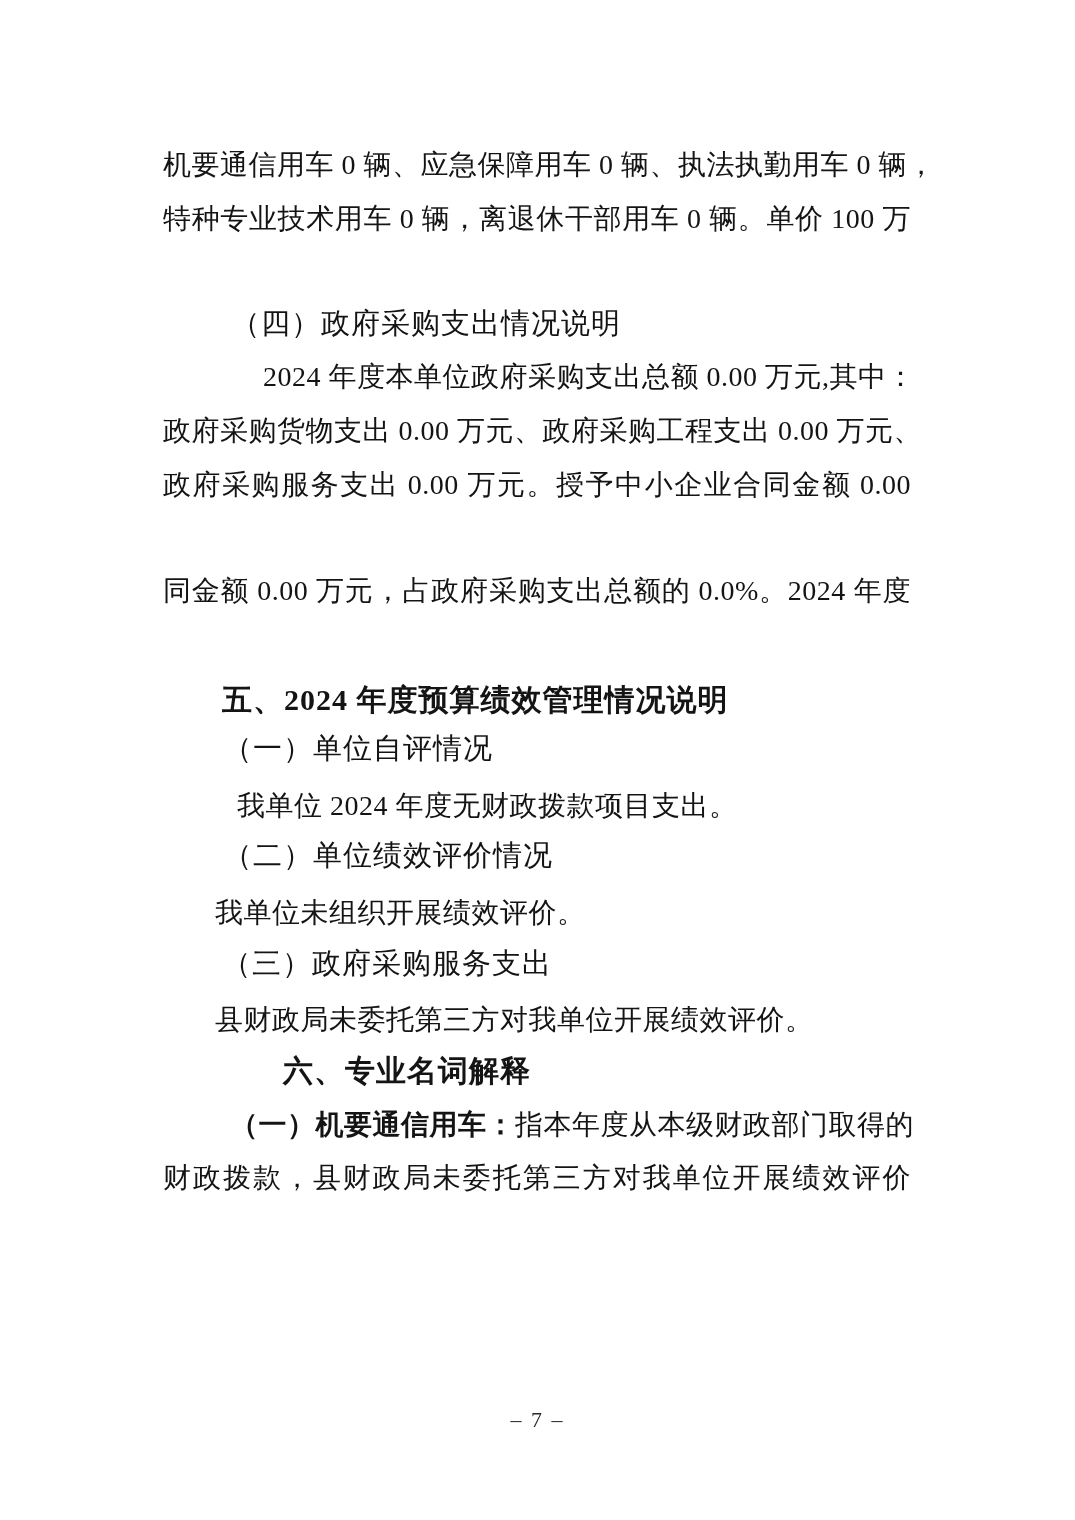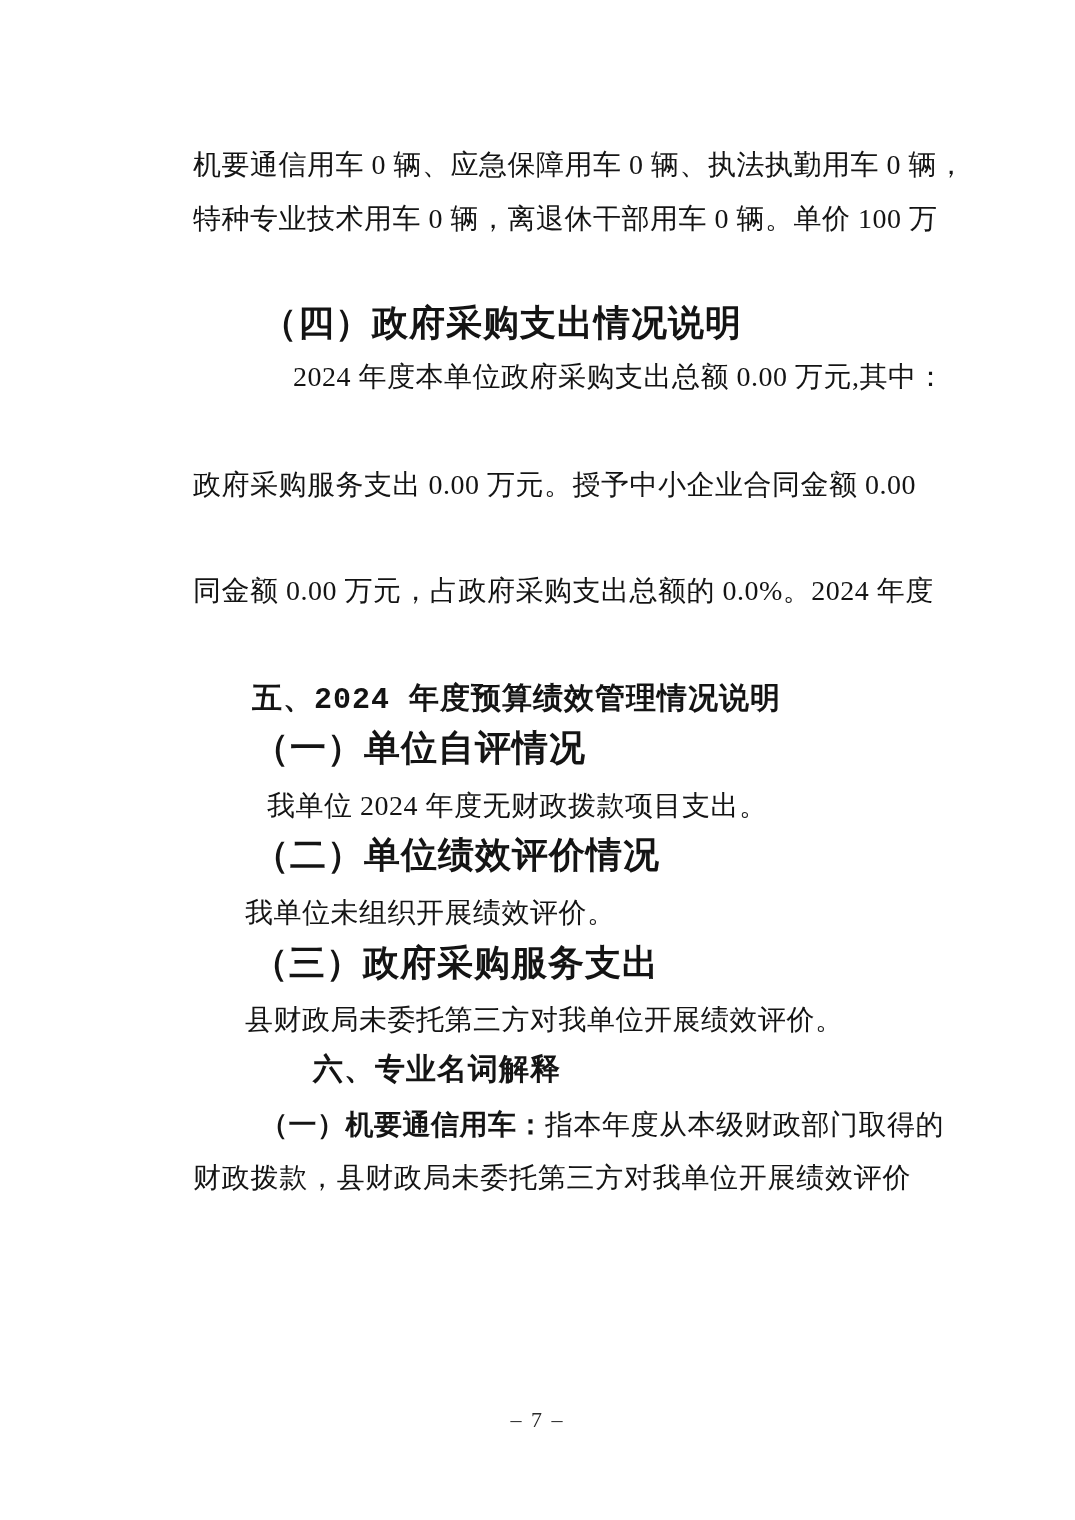--- a/index.html
+++ b/index.html
@@ -24,36 +24,35 @@
     height: 100%;
   }
   .ln {
     position: absolute;
     left: 0;
     right: 0;
     font-size: 28px;
     line-height: 54px;
     white-space: nowrap;
     letter-spacing: 0.5px;
-    margin-left: 30px;
   }
   
   .just {
     text-align: justify;
     text-align-last: justify;
   }
   
   .h2 {
-    font-weight: 700;
-    font-size: 36px;
+    font-weight: 400;
+    font-size: 29px;
     letter-spacing: 1px;
   }
   
   .h1 {
-    font-family: Liberation Mono, monospace;
+    font-family: Liberation Serif, serif;
     font-weight: 700;
     font-size: 30px;
     letter-spacing: 1px;
   }
   .term-label {
     font-weight: 700;
   }
   .footer {
     position: absolute;
     left: 0;
@@ -70,20 +69,21 @@
 <body>
 
 <div class="page">
   <div class="content">
 
     <div class="ln just" style="top:138px">机要通信用车 0 辆、应急保障用车 0 辆、执法执勤用车 0 辆，</div>
     <div class="ln just" style="top:192px">特种专业技术用车 0 辆，离退休干部用车 0 辆。单价 100 万</div>
 
     <div class="ln h2" style="top:296px; padding-left:68px">（四）政府采购支出情况说明</div>
     <div class="ln just" style="top:350px; padding-left:100px">2024 年度本单位政府采购支出总额 0.00 万元,其中：</div>
+    <div class="ln just" style="top:404px">政府采购货物支出 0.00 万元、政府采购工程支出 0.00 万元、</div>
     <div class="ln just" style="top:458px">政府采购服务支出 0.00 万元。授予中小企业合同金额 0.00</div>
     <div class="ln just" style="top:564px">同金额 0.00 万元，占政府采购支出总额的 0.0%。2024 年度</div>
 
     <div class="ln h1" style="top:673px; padding-left:59px">五、2024 年度预算绩效管理情况说明</div>
     <div class="ln h2" style="top:721px; padding-left:60px">（一）单位自评情况</div>
     <div class="ln" style="top:779px; padding-left:74px">我单位 2024 年度无财政拨款项目支出。</div>
     <div class="ln h2" style="top:828px; padding-left:60px">（二）单位绩效评价情况</div>
     <div class="ln" style="top:886px; padding-left:52px">我单位未组织开展绩效评价。</div>
     <div class="ln h2" style="top:936px; padding-left:59px">（三）政府采购服务支出</div>
     <div class="ln" style="top:993px; padding-left:52px">县财政局未委托第三方对我单位开展绩效评价。</div>

